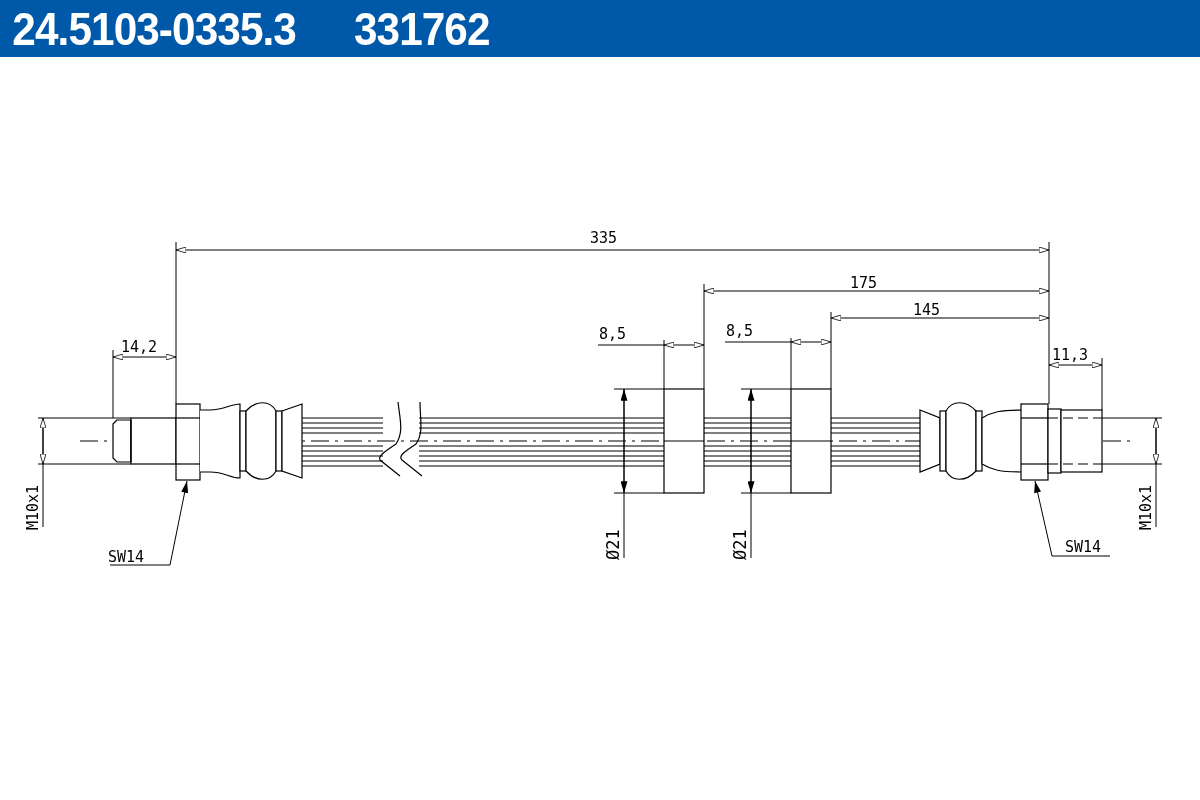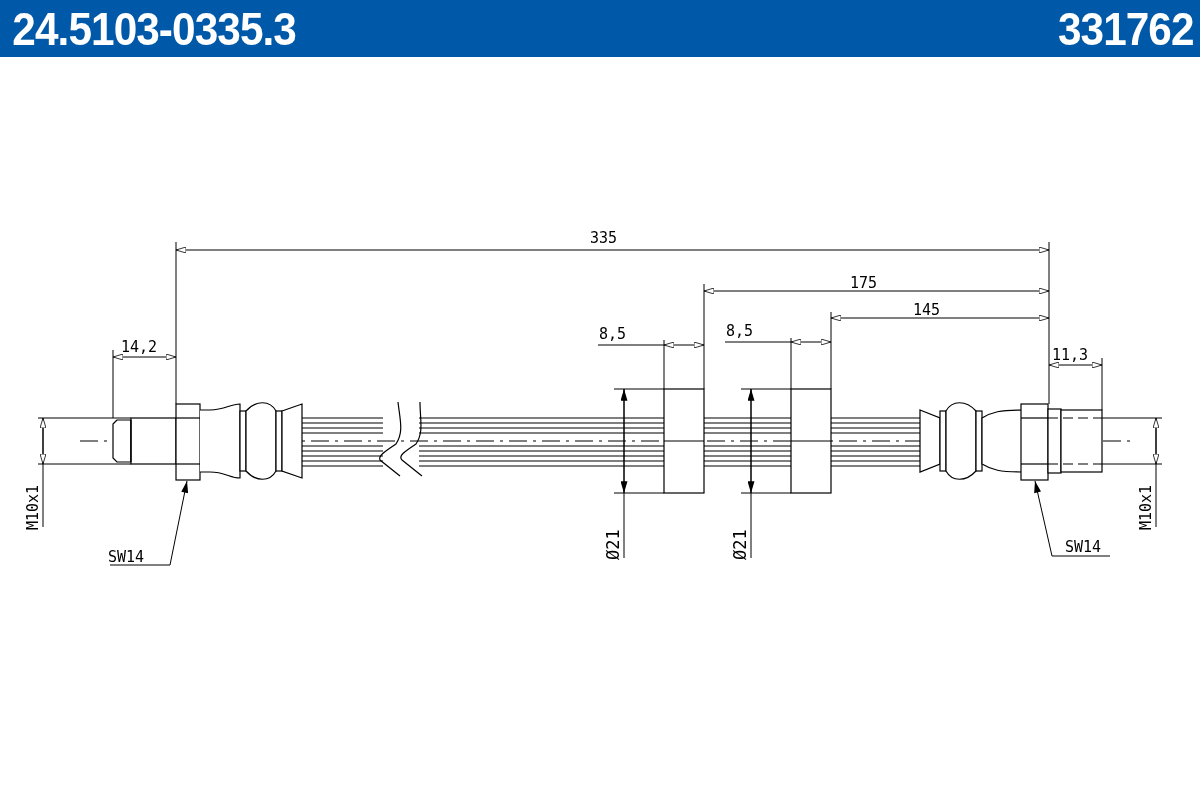--- a/index.html
+++ b/index.html
@@ -1,17 +1,17 @@
 <!DOCTYPE html>
 <html><head>
 <meta charset="utf-8">
 <style>
   html,body{margin:0;padding:0;background:#fff;}
   body{width:1200px;height:800px;overflow:hidden;position:relative;font-family:"Liberation Sans",sans-serif;}
-  .header{position:absolute;left:0;top:0;width:1200px;height:57px;background:#0059a8;display:flex;align-items:center;justify-content:space-between;}
+  .header{position:absolute;left:0;top:0;width:1200px;height:57px;background:#0059a8;display:flex;align-items:center;justify-content:flex-start;}
   .header span{color:#fff;font-weight:bold;font-size:46px;letter-spacing:-1px;font-family:"Liberation Sans",sans-serif;transform:scaleX(0.92);display:inline-block;}
   .header .gap{width:40px;}
   svg{position:absolute;left:0;top:0;}
   .dim{font-family:"DejaVu Sans Mono","Liberation Mono",monospace;font-size:15px;fill:#000;}
 </style>
 </head>
 <body>
 
 <div class="header">
   <span>24.5103-0335.3</span>

